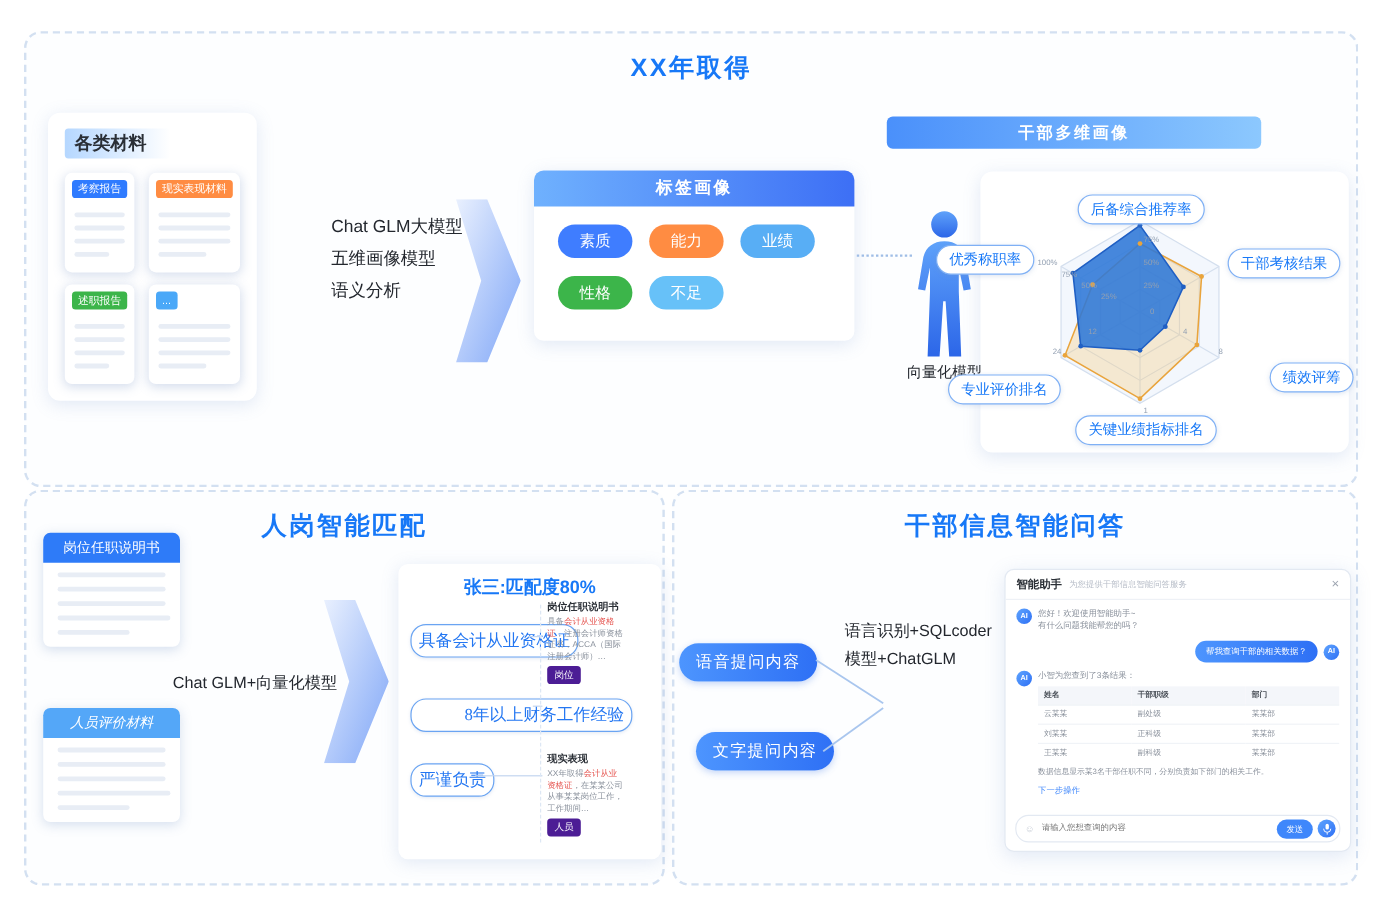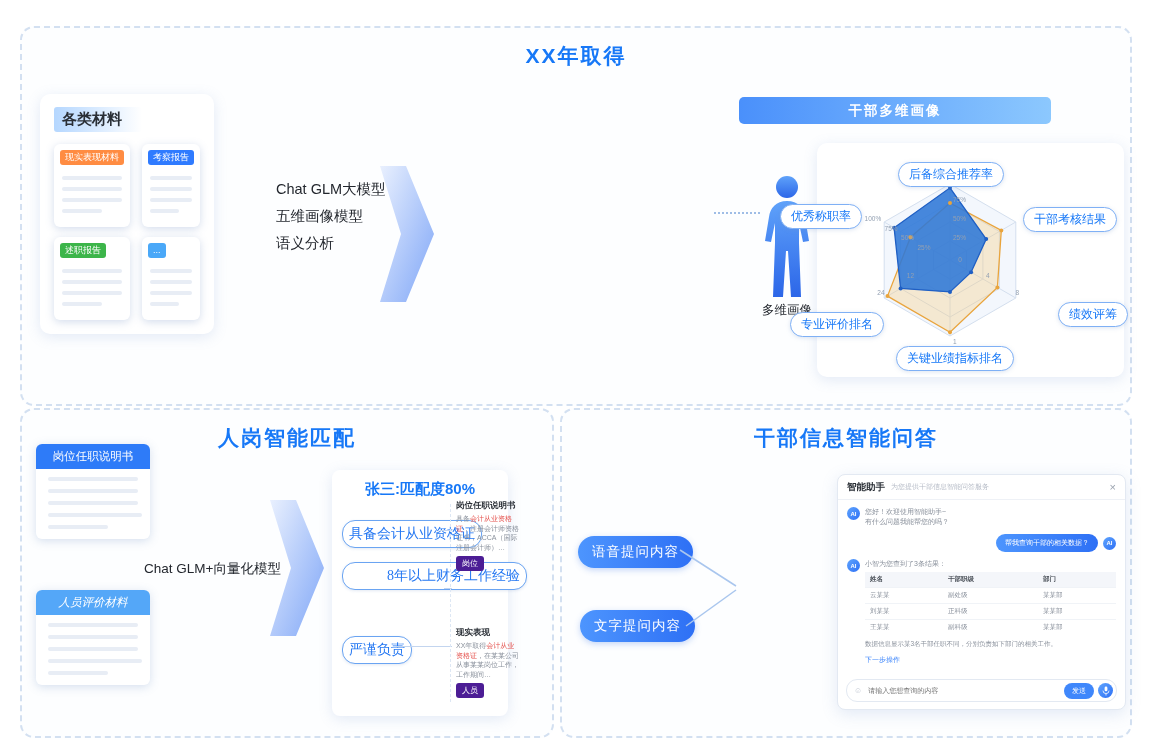--- a/index.html
+++ b/index.html
@@ -66,42 +66,42 @@
     box-shadow:0 2px 10px rgba(96,130,186,.25);padding-bottom:10px;}
   #mdoc-0{left:14px;top:34px;}
   #mdoc-1{left:14px;top:180px;font-style:italic;}
   .mdoc-header{display:block;color:#fff;font-size:11.5px;text-align:center;padding:5px 0;border-radius:6px 6px 0 0;}
   .mdoc .doc-lines{margin:8px 10px 0;}
   .mdoc .doc-lines i{margin-top:8px;}
   .mdoc .doc-lines i:nth-child(4){width:100%;}
   .mdoc .doc-lines i:nth-child(5){width:64%;}
   #match-process{position:absolute;left:122px;top:150px;font-size:13.5px;font-weight:500;color:#23272e;text-align:right;}
 
-  #result-card{left:310px;top:60px;width:176px;height:246px;border-radius:8px;}
+  #result-card{left:310px;top:60px;width:219px;height:246px;border-radius:8px;}
   .result-title{text-align:center;margin-top:10px;font-size:15px;font-weight:bold;color:#1778f7;}
   .skill-pill{position:absolute;left:10px;background:#fff;border:1px solid #6aa4f2;color:#2477f2;
     font-size:14px;padding:4px 6px;border-radius:13px;white-space:nowrap;box-shadow:0 1px 3px rgba(120,150,200,.2);font-family:Liberation Serif, serif;}
-  #sp-0{top:50px;}#sp-1{top:92px;padding-left:44px;}#sp-2{top:166px;}
+  #sp-0{top:50px;}#sp-1{top:112px;padding-left:44px;}#sp-2{top:166px;}
   .conn{position:absolute;border-top:1px solid #c3d5ef;}
   #conn-0{left:108px;top:60px;width:12px;}
   #conn-1{left:112px;top:118px;width:8px;}
   #conn-2{left:64px;top:176px;width:56px;}
   .vline{position:absolute;left:118px;top:34px;bottom:14px;border-left:1px dashed #dde7f4;}
   .match-block{position:absolute;left:124px;width:64px;}
   #block-job{top:30px;}
   #block-person{top:142px;margin-top:15px;}
   .block-title{font-size:8.5px;font-weight:bold;color:#2a2f36;}
   .block-text{font-size:7px;color:#8a919c;line-height:9.5px;margin-top:2px;}
   .hl{color:#e5524d;}
   .block-tag{display:inline-block;margin-top:3px;background:#4c1d95;color:#fff;font-size:8px;padding:2px 6px;border-radius:3px;}
 
   
   .ask-pill{position:absolute;background:linear-gradient(90deg,#4D95FE,#2E70F5);color:#fff;font-size:13.5px;
     padding:7px 14px;border-radius:17px;letter-spacing:1px;box-shadow:0 2px 6px rgba(62,120,230,.3);}
-  #ask-0{left:16px;top:126px;text-align:right;}
+  #ask-0{left:4px;top:126px;text-align:right;}
   #ask-1{left:18px;top:200px;}
   #qa-lines{position:absolute;left:116px;top:128px;}
   #qa-process{position:absolute;left:142px;top:104px;font-size:13.5px;font-weight:500;line-height:23px;color:#23272e;}
 
   #chat-window{position:absolute;left:275px;top:64px;width:287px;height:234px;background:#fff;
     border:1px solid #e3e9f2;border-radius:8px;box-shadow:0 4px 16px rgba(108,140,200,.18);}
   .chat-header{height:24px;display:flex;align-items:center;padding:0 9px;border-bottom:1px solid #eef1f6;}
   .chat-title{font-size:9.5px;font-weight:bold;color:#2a2f36;}
   .chat-sub{font-size:7px;color:#b6bcc7;margin-left:6px;}
   .chat-close{margin-left:auto;color:#9aa2ae;font-size:11px;line-height:1;}
@@ -129,30 +129,30 @@
 </head>
 <body>
 
 <section class="panel" id="panel-top">
   <h1 class="panel-title">XX年取得</h1>
 
   <div class="card" id="materials-card">
     <div class="materials-title">各类材料</div>
     <div class="docs-grid">
       <div class="doc">
+        <span class="doc-tag" style="background: rgb(47, 123, 255);">考察报告</span>
+        <div class="doc-lines">
+            <i></i>
+            <i></i>
+            <i></i>
+            <i></i>
+          </div>
+      </div>
+      <div class="doc">
         <span class="doc-tag" style="background: rgb(255, 140, 66);">现实表现材料</span>
-        <div class="doc-lines">
-            <i></i>
-            <i></i>
-            <i></i>
-            <i></i>
-          </div>
-      </div>
-      <div class="doc">
-        <span class="doc-tag" style="background: rgb(47, 123, 255);">考察报告</span>
         <div class="doc-lines">
             <i></i>
             <i></i>
             <i></i>
             <i></i>
           </div>
       </div>
       <div class="doc">
         <span class="doc-tag" style="background: rgb(60, 181, 74);">述职报告</span>
         <div class="doc-lines">
@@ -183,37 +183,49 @@
   <svg id="arrow-1" class="flow-arrow" width="54" height="136" viewBox="0 0 54 136">
     <defs>
         <linearGradient id="ag1" x1="0" y1="0" x2="1" y2="1">
       <stop offset="0" stop-color="#E9F0FE"></stop>
           <stop offset="1" stop-color="#7FA6F7"></stop>
     </linearGradient>
       </defs>
     <polygon points="0,0 26,0 54,68 26,136 0,136 21,68" fill="url(#ag1)"></polygon>
   </svg>
 
+  <div class="card" id="label-card">
+    <div class="card-header">标签画像</div>
+    <div class="tag-row">
+      <span class="tag-pill" style="background: rgb(63, 125, 255);">素质</span>
+      <span class="tag-pill" style="background: rgb(255, 140, 66);">能力</span>
+      <span class="tag-pill" style="background: rgb(88, 174, 245);">业绩</span>
+    </div>
+    <div class="tag-row">
+      <span class="tag-pill" style="background: rgb(60, 181, 74);">性格</span>
+      <span class="tag-pill" style="background: rgb(103, 193, 248);">不足</span>
+    </div>
+  </div>
 
   <div class="dotted-line"></div>
 
   <div id="portrait-header">干部多维画像</div>
   <div class="card" id="radar-card"></div>
 
   <svg id="figure-svg" width="56" height="126" viewBox="0 0 54 126">
     <defs>
         <linearGradient id="figg" x1="0" y1="0" x2="0" y2="1">
       <stop offset="0" stop-color="#5FA2FA"></stop>
           <stop offset="1" stop-color="#2C66E8"></stop>
     </linearGradient>
       </defs>
     <circle cx="27" cy="12" r="11" fill="url(#figg)"></circle>
     <path d="M27 26 C16 26 10 33 9 42 L5 66 L11 67 L15 48 L15 68 L13 122 L23 122 L26 76 L28 76 L31 122 L41 122 L39 68 L39 48 L43 67 L49 66 L45 42 C44 33 38 26 27 26 Z" fill="url(#figg)"></path>
   </svg>
-  <div class="figure-label">多维画像</div>
+  <div class="figure-label">向量化模型</div>
 
   <svg id="radar-svg" width="220" height="220">
       <polygon points="110.0,34.0 175.8,72.0 175.8,148.0 110.0,186.0 44.2,148.0 44.2,72.0" fill="#f3f7fd" stroke="#d4dfee" stroke-width="1"></polygon>
       <polygon points="110.0,53.0 159.4,81.5 159.4,138.5 110.0,167.0 60.6,138.5 60.6,81.5" fill="none" stroke="#d4dfee" stroke-width="1"></polygon>
       <polygon points="110.0,72.0 142.9,91.0 142.9,129.0 110.0,148.0 77.1,129.0 77.1,91.0" fill="none" stroke="#d4dfee" stroke-width="1"></polygon>
       <polygon points="110.0,91.0 126.5,100.5 126.5,119.5 110.0,129.0 93.5,119.5 93.5,100.5" fill="none" stroke="#d4dfee" stroke-width="1"></polygon>
       <line x1="110" y1="110" x2="110.0" y2="34.0" stroke="#d4dfee" stroke-width="1"></line>
       <line x1="110" y1="110" x2="175.8" y2="72.0" stroke="#d4dfee" stroke-width="1"></line>
       <line x1="110" y1="110" x2="175.8" y2="148.0" stroke="#d4dfee" stroke-width="1"></line>
       <line x1="110" y1="110" x2="110.0" y2="186.0" stroke="#d4dfee" stroke-width="1"></line>
@@ -320,20 +332,24 @@
   <h1 class="panel-title">干部信息智能问答</h1>
 
   <span class="ask-pill" id="ask-0">语音提问内容</span>
   <span class="ask-pill" id="ask-1">文字提问内容</span>
 
   <svg id="qa-lines" width="74" height="104" viewBox="0 0 74 104">
     <path d="M2 12 L58 48" stroke="#A9C6EE" stroke-width="1.5" fill="none"></path>
     <path d="M8 88 L58 52" stroke="#A9C6EE" stroke-width="1.5" fill="none"></path>
   </svg>
 
+  <div id="qa-process">
+    <div>语言识别+SQLcoder</div>
+    <div>模型+ChatGLM</div>
+  </div>
 
   <div id="chat-window">
     <div class="chat-header">
       <span class="chat-title">智能助手</span>
       <span class="chat-sub">为您提供干部信息智能问答服务</span>
       <span class="chat-close">×</span>
     </div>
     <div class="chat-body">
       <div class="msg-row">
         <span class="avatar">AI</span>

